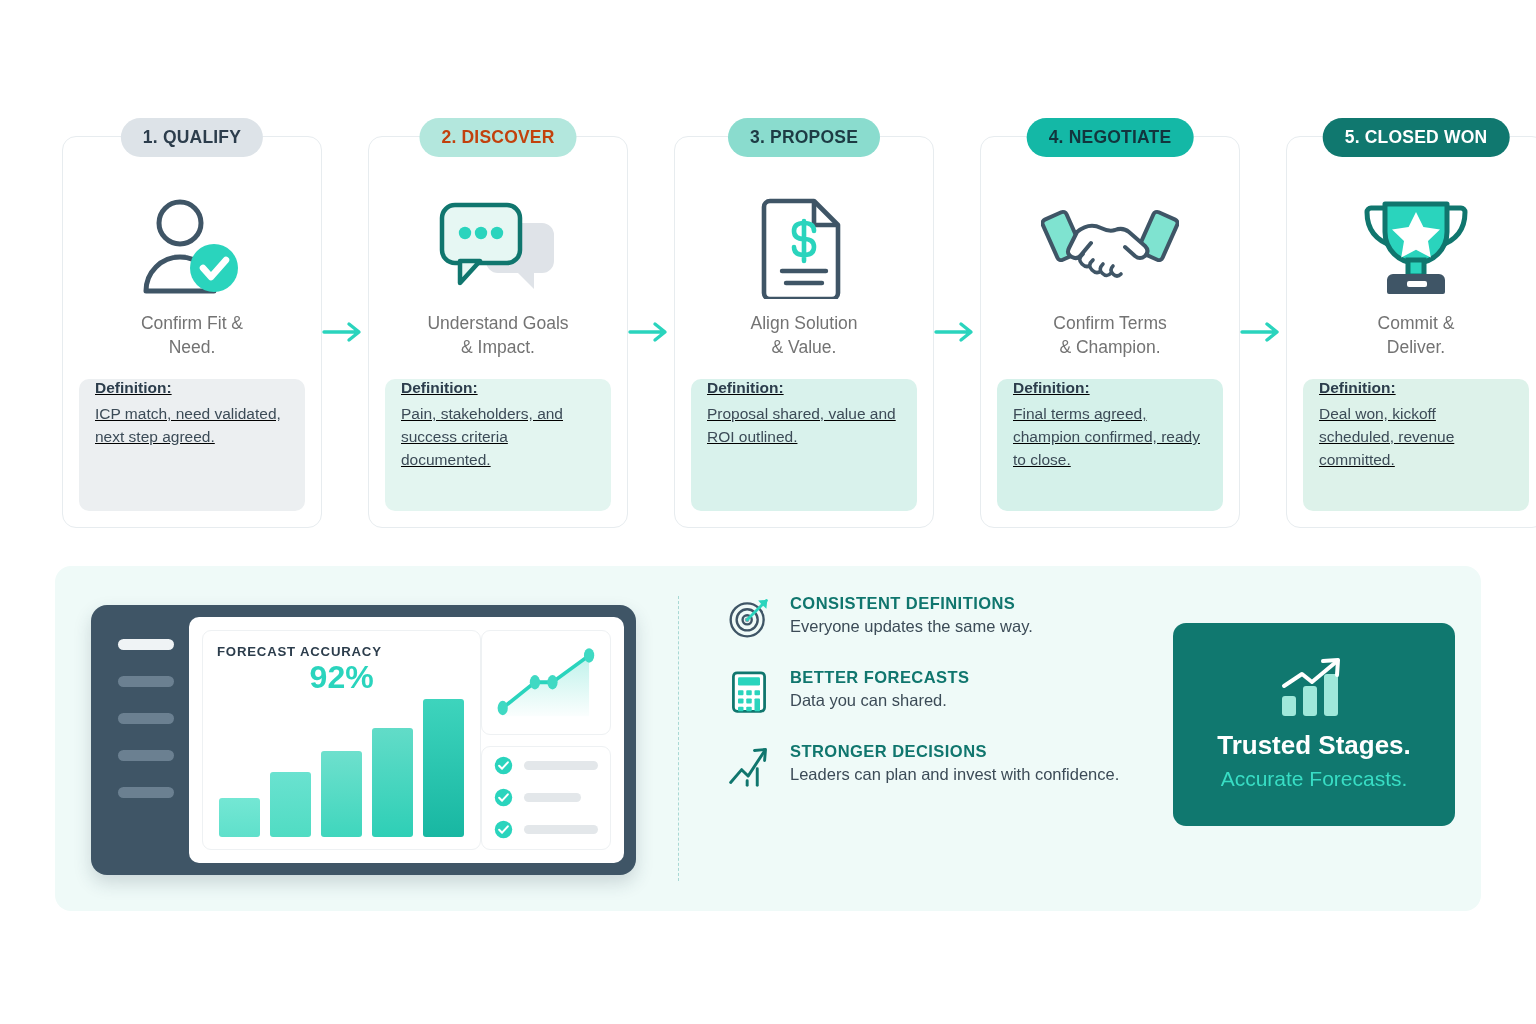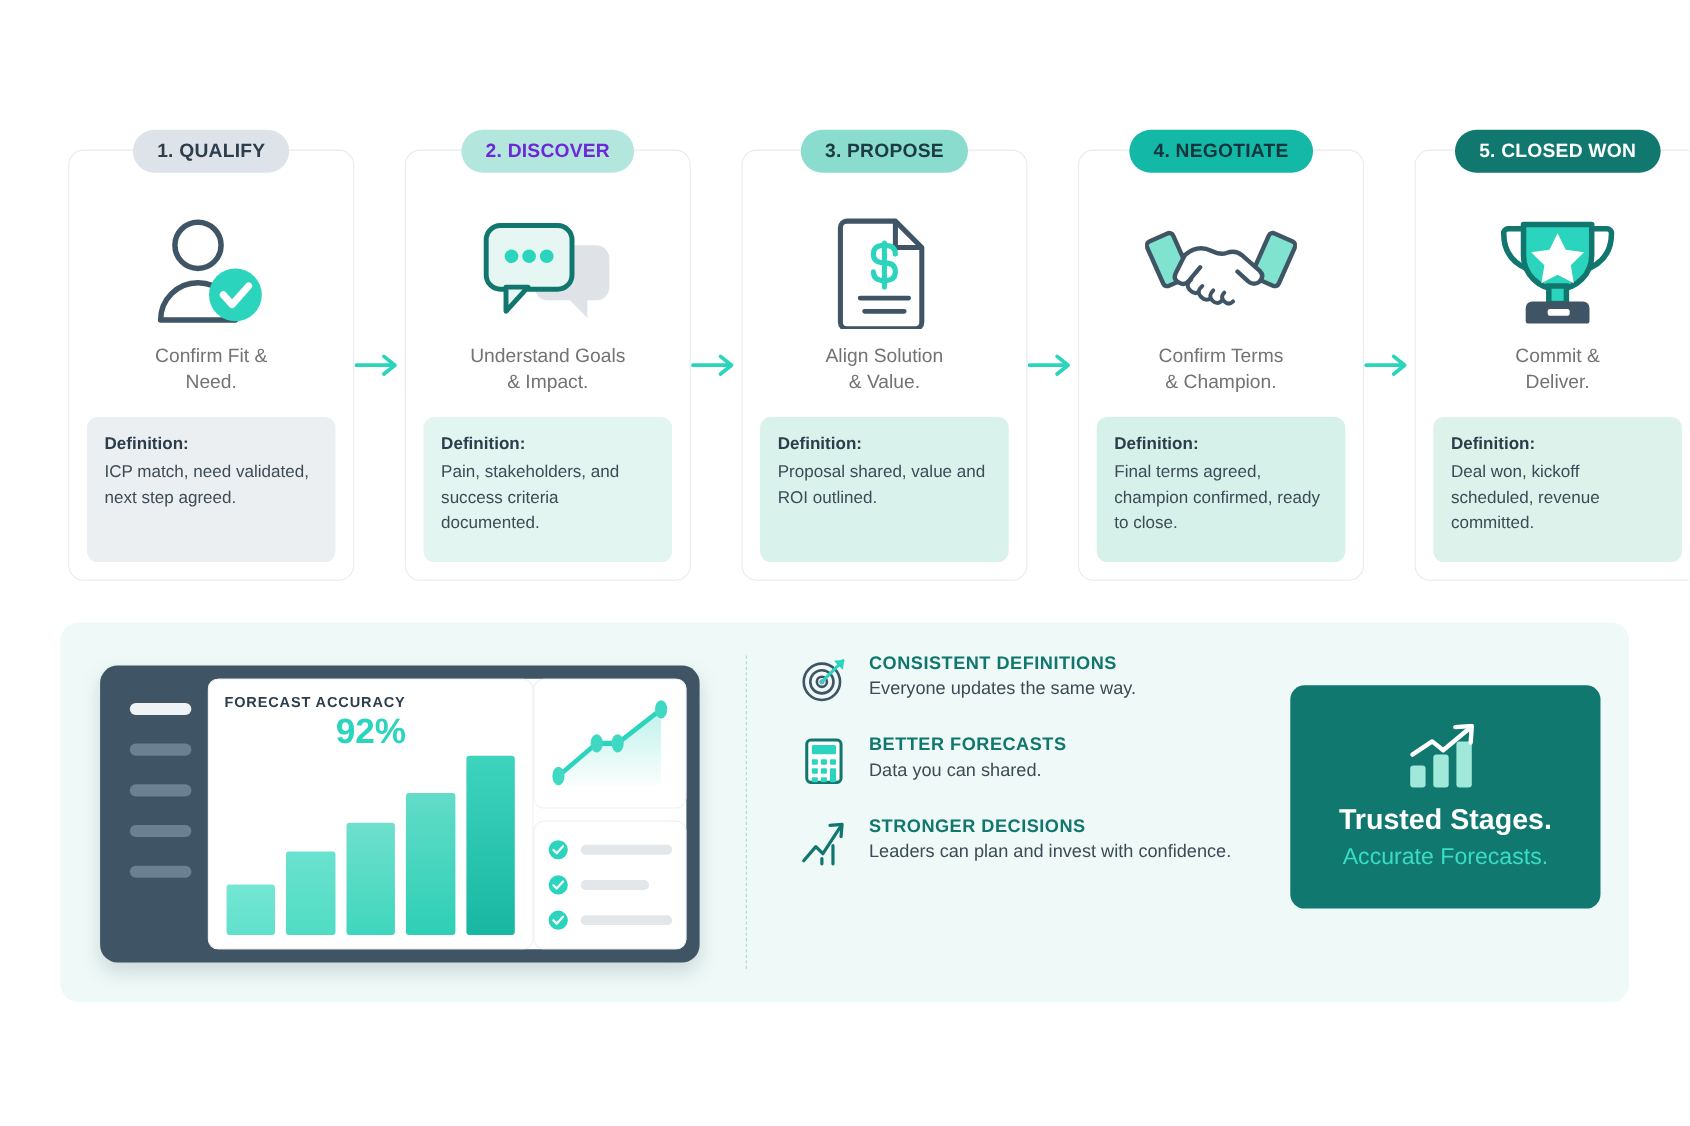--- a/index.html
+++ b/index.html
@@ -54,21 +54,22 @@
     line-height: 24px;
     color: #737373;
     text-align: center;
     max-width: 210px;
   }
   .def-box {
     margin-top: 20px;
     width: 100%;
     flex: 1;
     border-radius: 10px;
-    padding: 16px 16px 14px 16px;
+    padding: 0 16px 14px 16px;
+    text-decoration: underline;
   }
   .def-label {
     font-size: 15.5px;
     font-weight: bold;
     color: #2c3d4c;
     margin-bottom: 5px;
   }
   .def-text {
     font-size: 15.5px;
     line-height: 23px;
@@ -106,20 +107,21 @@
     align-items: center;
     padding-top: 22px;
     gap: 26px;
   }
   .side-pill { width: 56px; height: 11px; border-radius: 6px; background: #6b8091; }
   .side-pill.active { background: #eff3f5; }
   .laptop-screen {
     flex: 1;
     background: #ffffff;
     border-radius: 10px;
+    padding: 13px;
     display: flex;
   }
   .panel-main {
     flex: 1.92;
     border: 1px solid #eef1f3;
     border-radius: 9px;
     padding: 13px 14px 10px 14px;
     display: flex;
     flex-direction: column;
   }
@@ -197,21 +199,21 @@
       </div>
     </div>
 
     <div class="arrow-gap">
       <svg width="46" height="22" viewBox="0 0 46 22">
           <path d="M2 11 H36 M27 3 L37 11 L27 19" fill="none" stroke="#2ad4bd" stroke-width="3.4" stroke-linecap="round" stroke-linejoin="round"></path>
         </svg>
     </div>
 
     <div class="stage-card">
-      <div class="stage-badge" style="background:#b3e7dd;color:#6d28d9;text-align:center;">2. DISCOVER</div>
+      <div class="stage-badge" style="background:#b3e7dd;color:#c2410c;text-align:center;">2. DISCOVER</div>
       <div class="icon-wrap">
         <svg width="124" height="92" viewBox="0 0 124 92">
           <path d="M62 22 h44 a12 12 0 0 1 12 12 v26 a12 12 0 0 1 -12 12 h-8 l0 16 l-16 -16 h-20 a12 12 0 0 1 -12 -12 v-26 a12 12 0 0 1 12 -12 z" fill="#dfe3e8"></path>
           <rect x="6" y="4" width="78" height="58" rx="13" fill="#e6f7f3" stroke="#10766e" stroke-width="4.5"></rect>
           <path d="M24 60 l0 22 l20 -22 z" fill="#e6f7f3" stroke="#10766e" stroke-width="4.5" stroke-linejoin="round"></path>
           <circle cx="29" cy="32" r="6.2" fill="#2ad4bd"></circle>
           <circle cx="45" cy="32" r="6.2" fill="#2ad4bd"></circle>
           <circle cx="61" cy="32" r="6.2" fill="#2ad4bd"></circle>
         </svg>
       </div>

